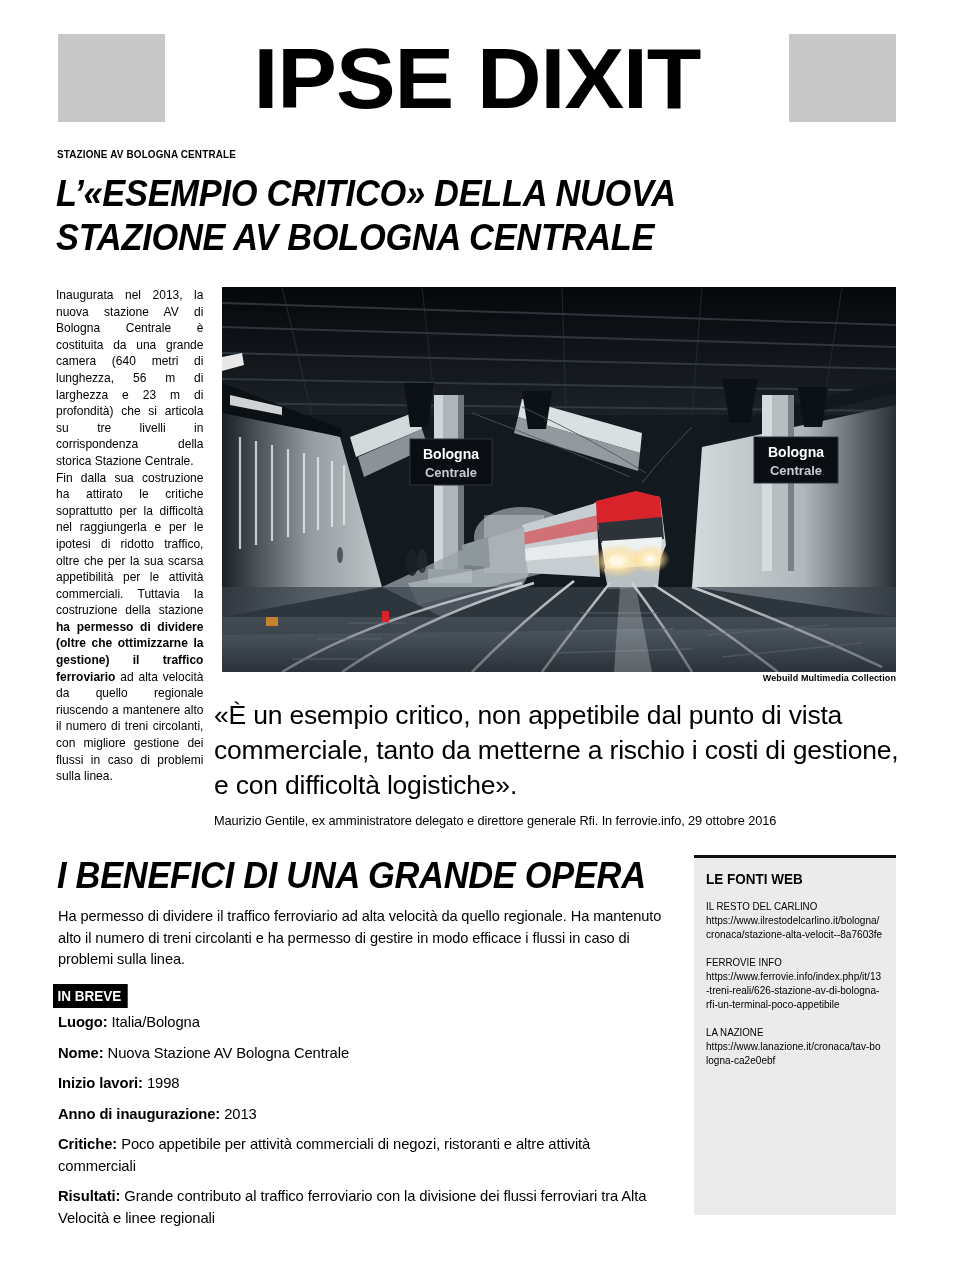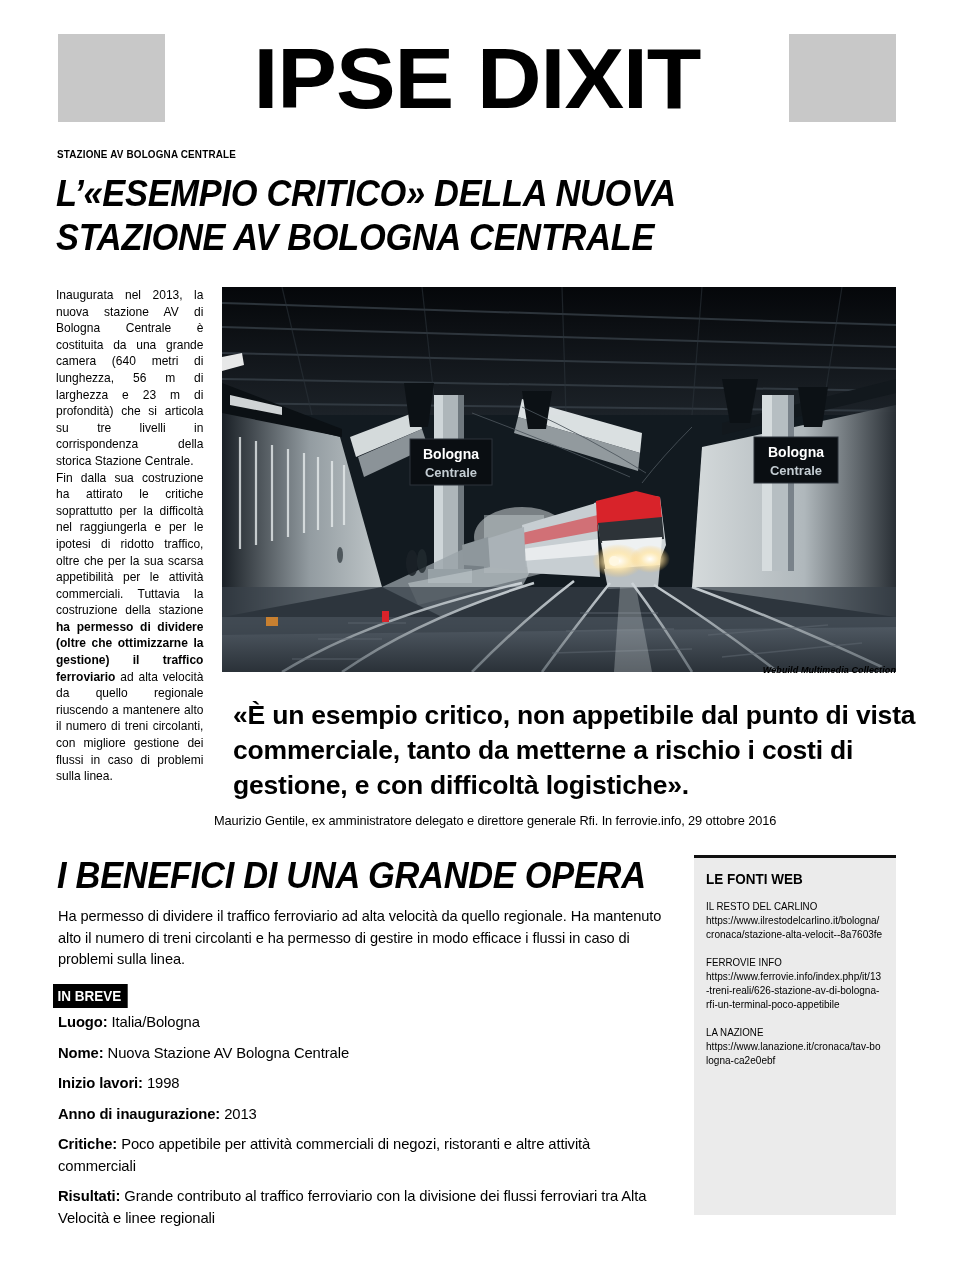--- a/index.html
+++ b/index.html
@@ -60,31 +60,30 @@
     text-align: justify;
     transform: scaleX(0.97); transform-origin: left top;
   }
   .body-col p { margin-bottom: 0; text-indent: 0; }
   .body-col b { font-weight: 700; }
 
   
   .photo-wrap { position: absolute; left: 222px; top: 287px; width: 674px; height: 385px; }
   .photo { width: 100%; height: 100%; display: block; }
   .photo-credit {
-    position: absolute; right: 0; top: 378px;
-    font-size: 9px; font-weight: 700; font-style: italic;
+    position: absolute; right: 0; top: 386px;
+    font-size: 9px; font-weight: 700; 
     letter-spacing: 0.1px; white-space: nowrap;
   }
 
   
   .quote {
     position: absolute; left: 214px; top: 698px; width: 690px;
-    font-size: 26.5px; line-height: 35px; font-weight: 700;
+    font-size: 26.5px; line-height: 35px; font-weight: 400;
     letter-spacing: -0.2px;
-    margin-left: 19px;
   }
   .quote-attr {
     position: absolute; left: 214px; top: 812px; width: 700px;
     font-size: 12.8px; line-height: 17px; letter-spacing: -0.1px;
     white-space: nowrap;
   }
 
   
   .section-title {
     position: absolute; left: 57px; top: 855px; width: 640px;

